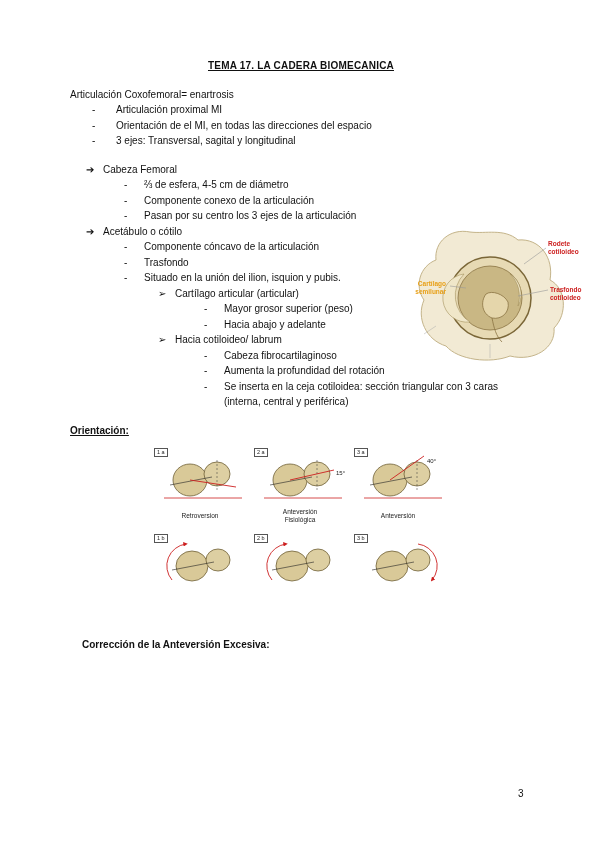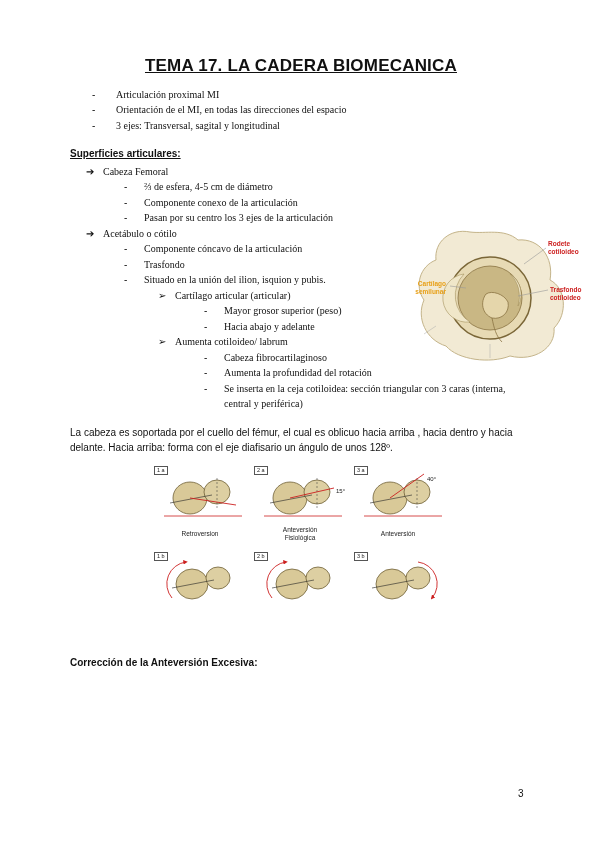--- a/index.html
+++ b/index.html
@@ -1,33 +1,33 @@
 <!DOCTYPE html>
 <html><head>
 <meta charset="utf-8">
 <style>
   html,body{margin:0;padding:0;background:#ffffff;}
   .page{position:relative;width:600px;height:848px;background:#fff;overflow:hidden;
         font-family:"Liberation Sans",sans-serif;color:#111;}
   .content{position:absolute;left:70px;top:58px;width:462px;font-size:10px;line-height:15.5px;}
-  .doc-title{text-align:center;font-weight:bold;font-size:17px;letter-spacing:.2px;
+  .doc-title{text-align:center;font-weight:bold;font-size:10px;letter-spacing:.2px;
              margin:0 0 13px 0;}
   .doc-title span{text-decoration:underline;}
   .para{margin:0;}
   .gap{height:13px;}
   .heading{font-weight:bold;text-decoration:underline;margin:0 0 2px 0;}
-  .heading-plain{font-weight:bold;margin:0 0 1px 0;}
+  .heading-plain{font-weight:bold;margin:0 0 1px 12px;}
   .row{display:flex;align-items:flex-start;}
   .mk{flex:none;}
   .l1{margin-left:22px;} .l1 .mk{width:24px;}
   .arr1{margin-left:16px;} .arr1 .mk{width:17px;}
   .l2{margin-left:54px;} .l2 .mk{width:20px;}
   .arr2{margin-left:88px;} .arr2 .mk{width:17px;}
   .l3{margin-left:134px;} .l3 .mk{width:20px;}
-  .tx{flex:1;font-family:Liberation Serif, serif;}
+  .tx{flex:1;}
 
   
   .fig-acetab{position:absolute;left:406px;top:226px;width:186px;height:142px;}
   .fig-acetab svg{position:absolute;left:0;top:0;}
   .fig-lab{position:absolute;font-weight:bold;font-size:6.5px;line-height:7.5px;}
   .lab-cart{left:0px;top:54px;width:40px;color:#e8a018;text-align:right;}
   .lab-rod{left:142px;top:14px;width:44px;color:#cc1f1f;}
   .lab-tras{left:144px;top:60px;width:42px;color:#cc1f1f;}
 
   
@@ -44,36 +44,36 @@
 <body>
 
 <div class="page">
 
   <div class="content">
 
     <div class="doc-title">
       <span>TEMA 17. LA CADERA BIOMECANICA</span>
     </div>
 
+    <p class="para">Articulación Coxofemoral= enartrosis</p>
     <div class="row l1">
       <span class="mk">-</span>
       <span class="tx">Articulación proximal MI</span>
     </div>
     <div class="row l1">
       <span class="mk">-</span>
       <span class="tx">Orientación de el MI, en todas las direcciones del espacio</span>
     </div>
     <div class="row l1">
       <span class="mk">-</span>
       <span class="tx">3 ejes: Transversal, sagital y longitudinal</span>
     </div>
 
     <div class="gap"></div>
 
-    <div class="heading">Superficies articulares:</div>
 
     <div class="row arr1">
       <span class="mk">➔</span>
       <span class="tx">Cabeza Femoral</span>
     </div>
     <div class="row l2">
       <span class="mk">-</span>
       <span class="tx">⅔ de esfera, 4-5 cm de diámetro</span>
     </div>
     <div class="row l2">
@@ -110,38 +110,38 @@
       <span class="mk">-</span>
       <span class="tx">Mayor grosor superior (peso)</span>
     </div>
     <div class="row l3">
       <span class="mk">-</span>
       <span class="tx">Hacia abajo y adelante</span>
     </div>
 
     <div class="row arr2">
       <span class="mk">➢</span>
-      <span class="tx">Aumenta cotiloideo/ labrum</span>
+      <span class="tx">Hacia cotiloideo/ labrum</span>
     </div>
     <div class="row l3">
       <span class="mk">-</span>
       <span class="tx">Cabeza fibrocartilaginoso</span>
     </div>
     <div class="row l3">
       <span class="mk">-</span>
       <span class="tx">Aumenta la profundidad del rotación</span>
     </div>
     <div class="row l3">
       <span class="mk">-</span>
       <span class="tx">Se inserta en la ceja cotiloidea: sección triangular con 3 caras (interna, central y periférica)</span>
     </div>
 
     <div class="gap"></div>
 
-    <p class="para">La cabeza es soportada por el cuello del fémur, el cual es oblicuo hacia arriba , hacia dentro y hacia delante. Hacia arriba: forma con el eje diafisario un ángulo de unos 128º.</p>
+    <div class="heading">Orientación:</div>
 
     <div class="fig-ante">
       <svg width="296" height="164" viewBox="0 0 296 164">
         <defs>
           <marker id="ra" markerWidth="5" markerHeight="5" refX="3" refY="2.5" orient="auto">
             <path d="M0,0 L5,2.5 L0,5 Z" fill="#cc1f1f"></path>
           </marker>
         </defs>
 
         <g>

